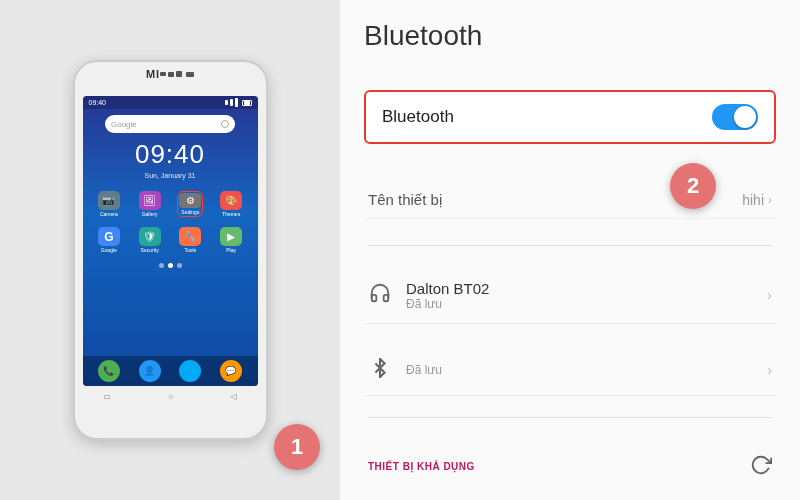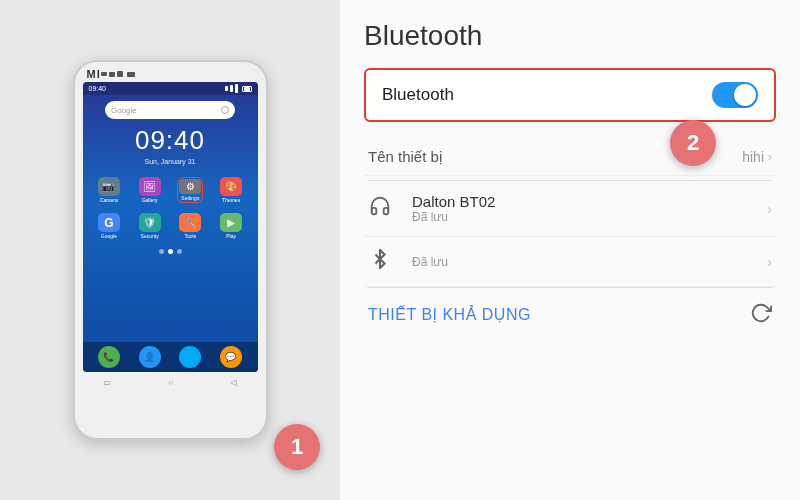--- a/index.html
+++ b/index.html
@@ -35,22 +35,22 @@
       display: flex;
       flex-direction: column;
       align-items: center;
       box-shadow: 0 4px 15px rgba(0,0,0,0.2);
     }
 
     .phone-top-bar {
       width: 100%;
       display: flex;
       align-items: center;
-      justify-content: flex-start;
-      padding: 6px 12px 2px 12px;
+      justify-content: center;
+      padding: 6px 12px 16px 12px;
     }
 
     .phone-brand {
       font-size: 11px;
       font-weight: bold;
       color: #333;
       letter-spacing: 1px;
     }
 
     .phone-status-icons {
@@ -246,20 +246,21 @@
     }
 
     
     .right-panel {
       flex: 1;
       background: #fafafa;
       padding: 20px 24px;
       display: flex;
       flex-direction: column;
       gap: 0;
+      justify-content: space-between;
     }
 
     .bluetooth-title {
       font-size: 28px;
       font-weight: 400;
       color: #333;
       margin-bottom: 16px;
     }
 
     
@@ -328,21 +329,21 @@
       font-size: 12px;
       color: #bbb;
     }
 
     
     .saved-device-row {
       display: flex;
       align-items: center;
       padding: 12px 4px;
       border-bottom: 1px solid #eee;
-      gap: 20px;
+      gap: 14px;
     }
 
     .device-icon {
       font-size: 18px;
       color: #666;
       width: 24px;
       text-align: center;
     }
 
     .device-info {
@@ -367,23 +368,23 @@
 
     
     .available-row {
       display: flex;
       align-items: center;
       justify-content: space-between;
       padding: 14px 4px 0 4px;
     }
 
     .available-label {
-      font-size: 16px;
-      font-weight: 400;
-      color: #3b82f6;
+      font-size: 10px;
+      font-weight: 700;
+      color: #be185d;
       letter-spacing: 0.5px;
     }
 
     .divider {
       height: 1px;
       background: #e0e0e0;
       margin: 0 4px;
     }
   </style>
 </head>

